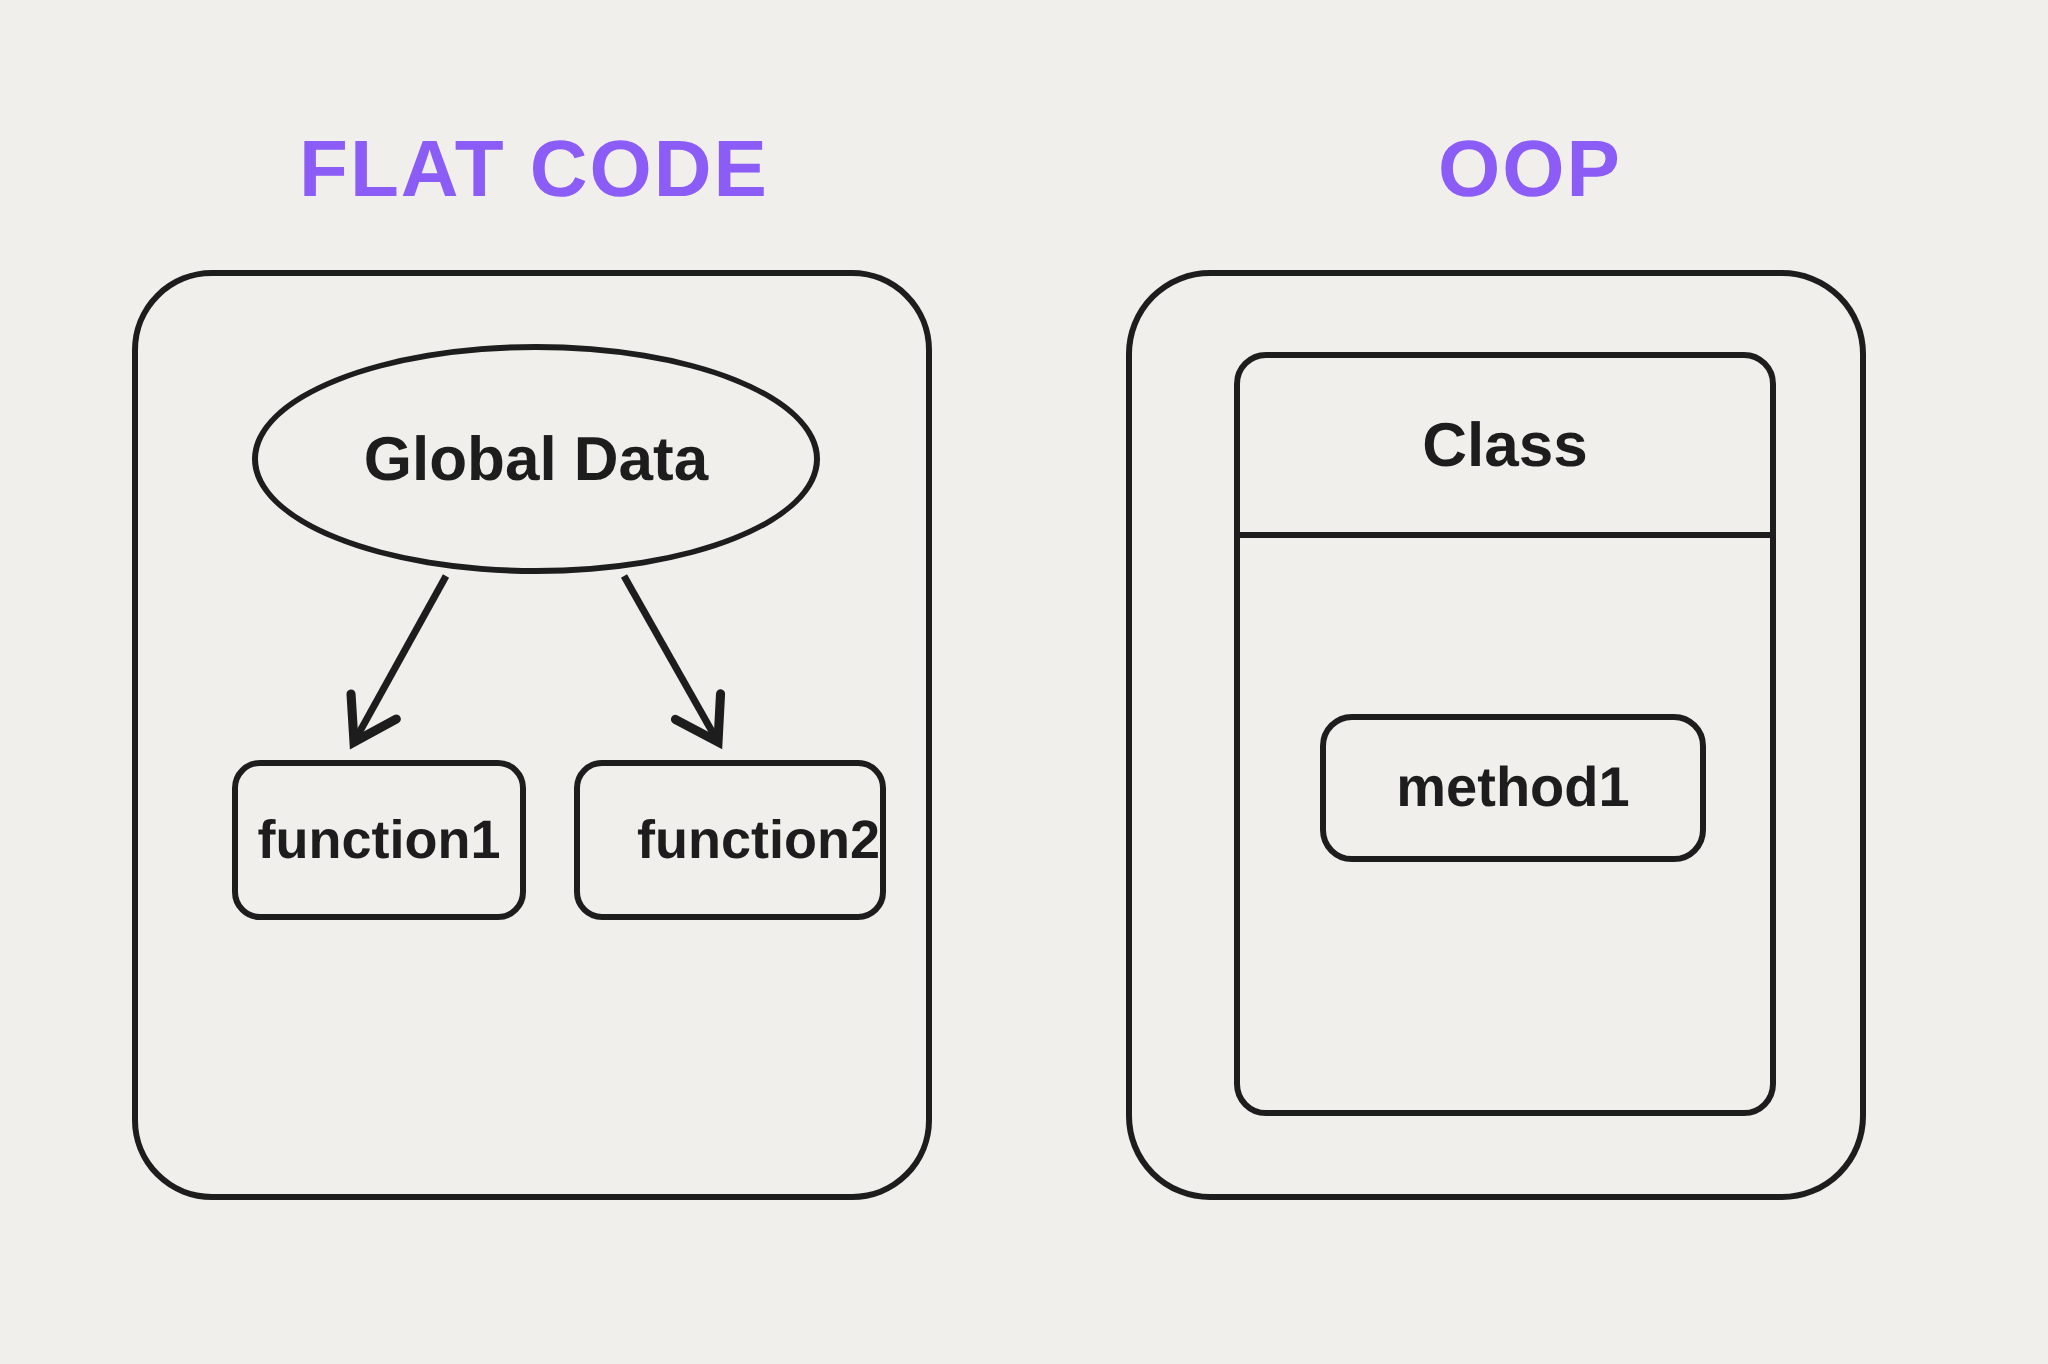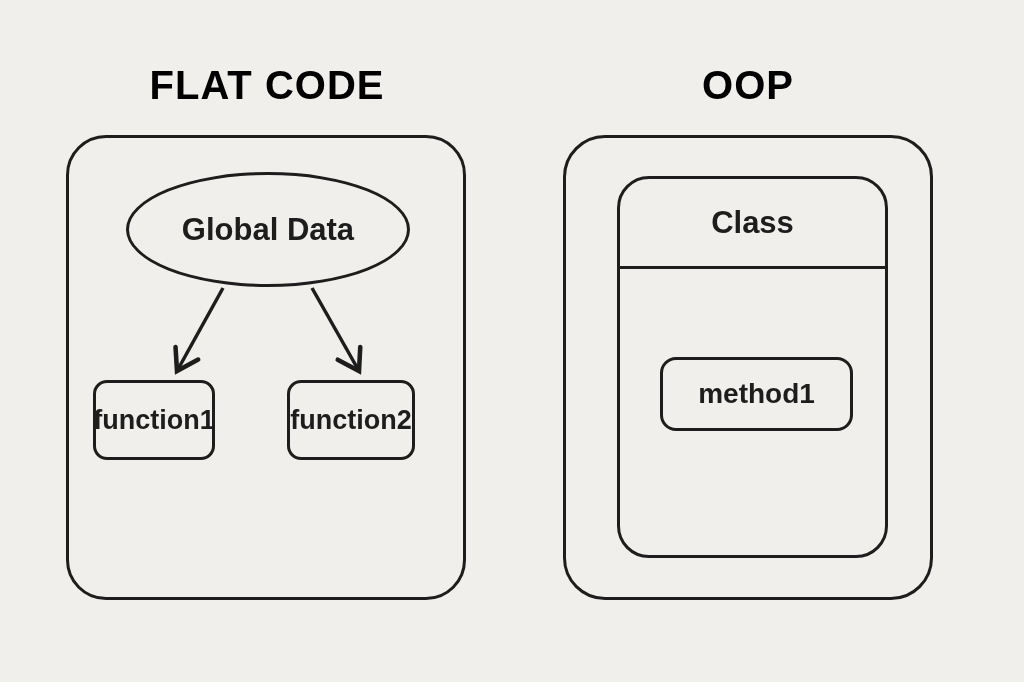--- a/index.html
+++ b/index.html
@@ -17,21 +17,21 @@
   }
   .panel-title {
     position: absolute;
     top: 64px;
     height: 42px;
     line-height: 42px;
     text-align: center;
     font-size: 40px;
     font-weight: bold;
     letter-spacing: 1px;
-    color: #000000;
+    color: #8b5cf6;
   }
   .outer-box {
     position: absolute;
     top: 135px;
     height: 465px;
     border: 3.5px solid #1d1d1d;
     border-radius: 42px;
     box-sizing: border-box;
     background: transparent;
   }
@@ -54,37 +54,37 @@
     position: absolute;
     border: 3.5px solid #1d1d1d;
     border-radius: 14px;
     box-sizing: border-box;
     display: flex;
     align-items: center;
     justify-content: center;
     font-size: 27px;
     font-weight: bold;
   }
-  .func-1 { left: 93px; top: 380px; width: 122px; height: 80px; }
-  .func-2 { left: 287px; top: 380px; width: 128px; height: 80px; }
+  .func-1 { left: 116px; top: 380px; width: 147px; height: 80px; }
+  .func-2 { left: 287px; top: 380px; width: 156px; height: 80px; justify-content: flex-end; }
   .arrow-layer {
     position: absolute;
     left: 0; top: 0;
     width: 1024px;
     height: 682px;
     pointer-events: none;
   }
   .class-box {
     position: absolute;
     left: 617px;
     top: 176px;
     width: 271px;
     height: 382px;
     border: 3.5px solid #1d1d1d;
-    border-radius: 32px;
+    border-radius: 16px;
     box-sizing: border-box;
   }
   .class-header {
     position: absolute;
     left: 0; top: 0;
     width: 100%;
     height: 90px;
     border-bottom: 3.5px solid #1d1d1d;
     box-sizing: border-box;
     display: flex;
@@ -142,21 +142,21 @@
 </svg>
 
 <div class="leaf-box func-1">
   <span>function1</span>
 </div>
 
 <div class="leaf-box func-2">
   <span>function2</span>
 </div>
 
-<div class="panel-title" style="left:563px; width:370px;">OOP</div>
+<div class="panel-title" style="left:580px; width:370px;">OOP</div>
 
 <div class="outer-box" style="left:563px; width:370px;"></div>
 
 <div class="class-box">
 
   <div class="class-header">
     <span>Class</span>
   </div>
 
 

